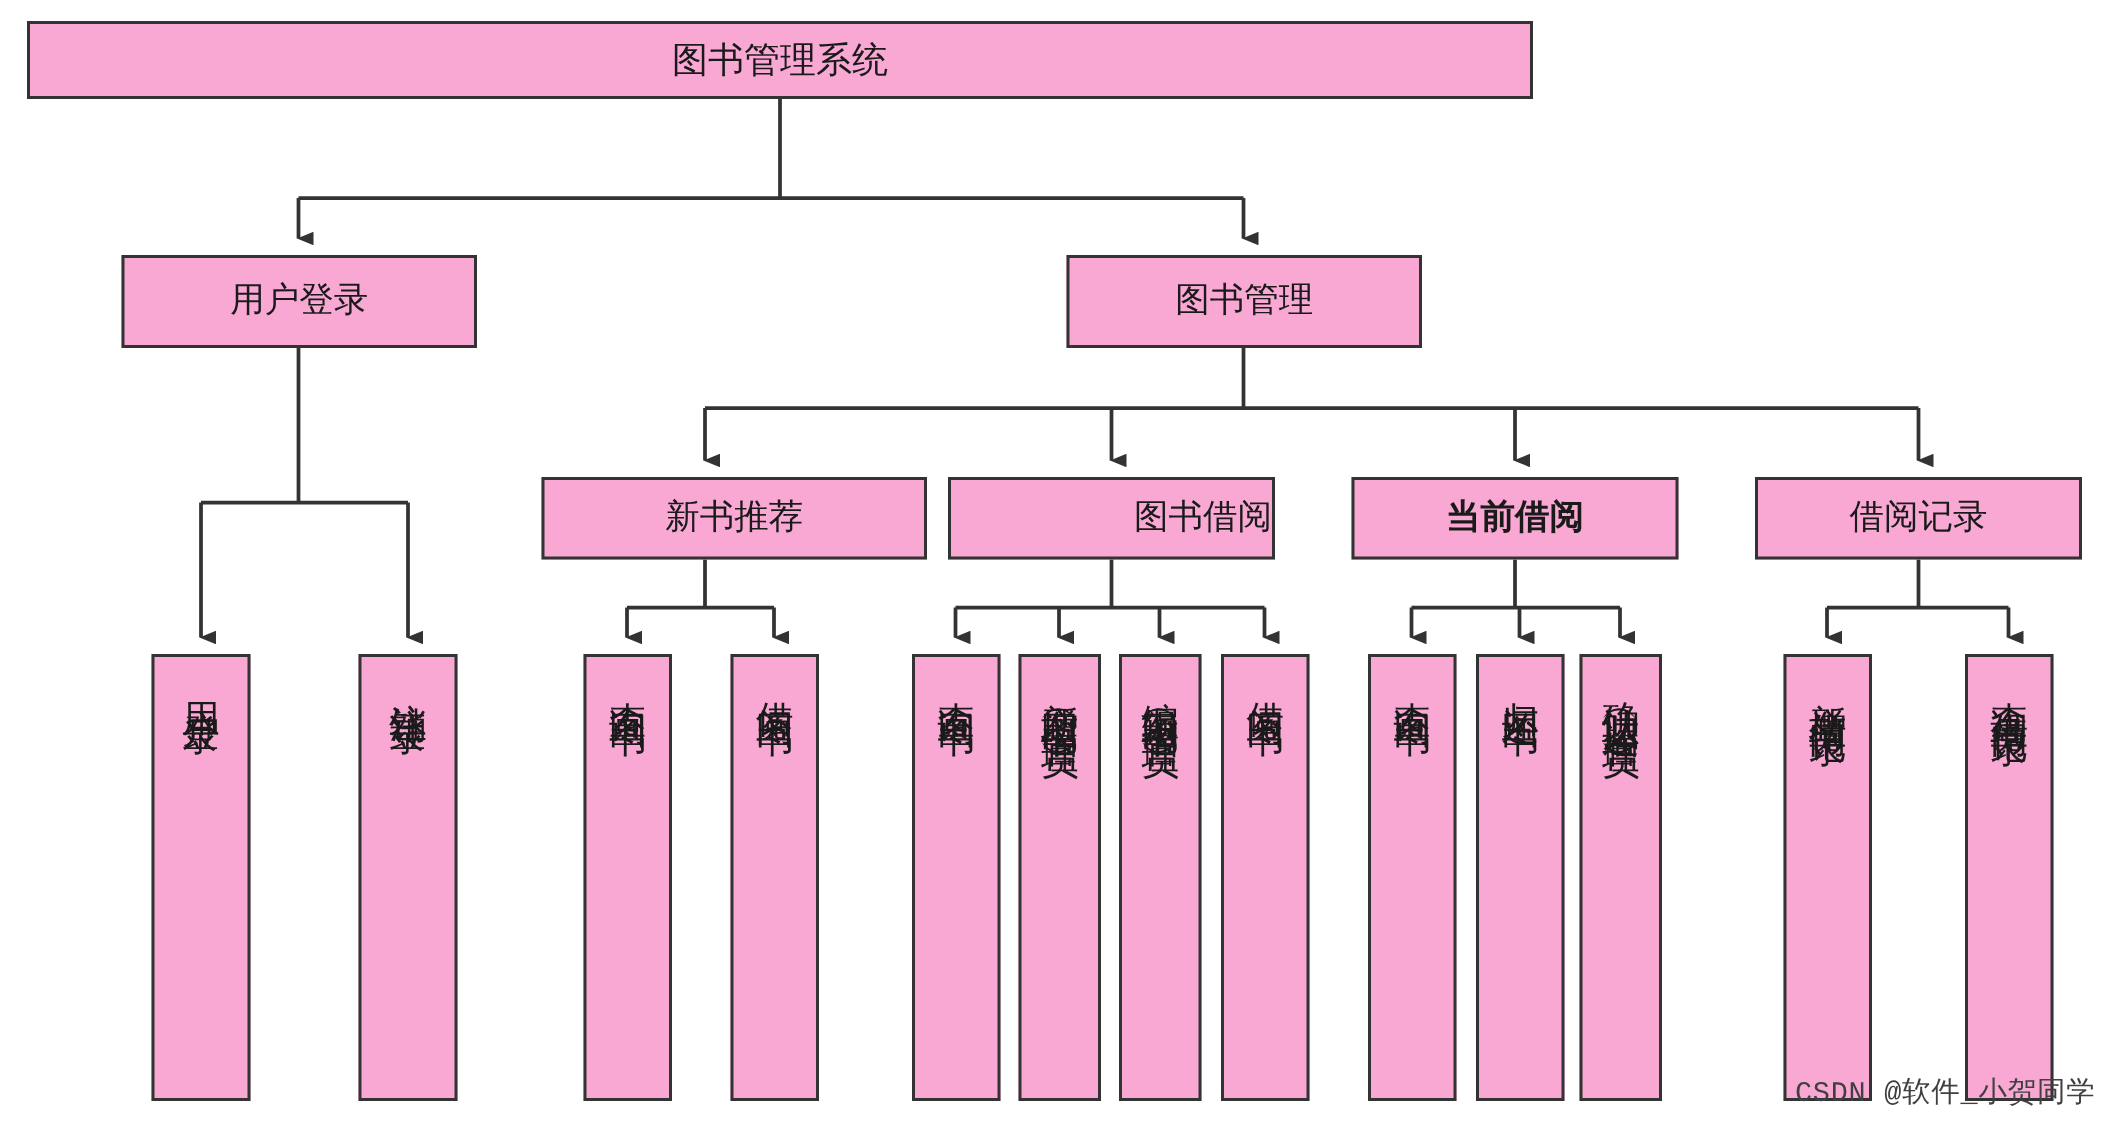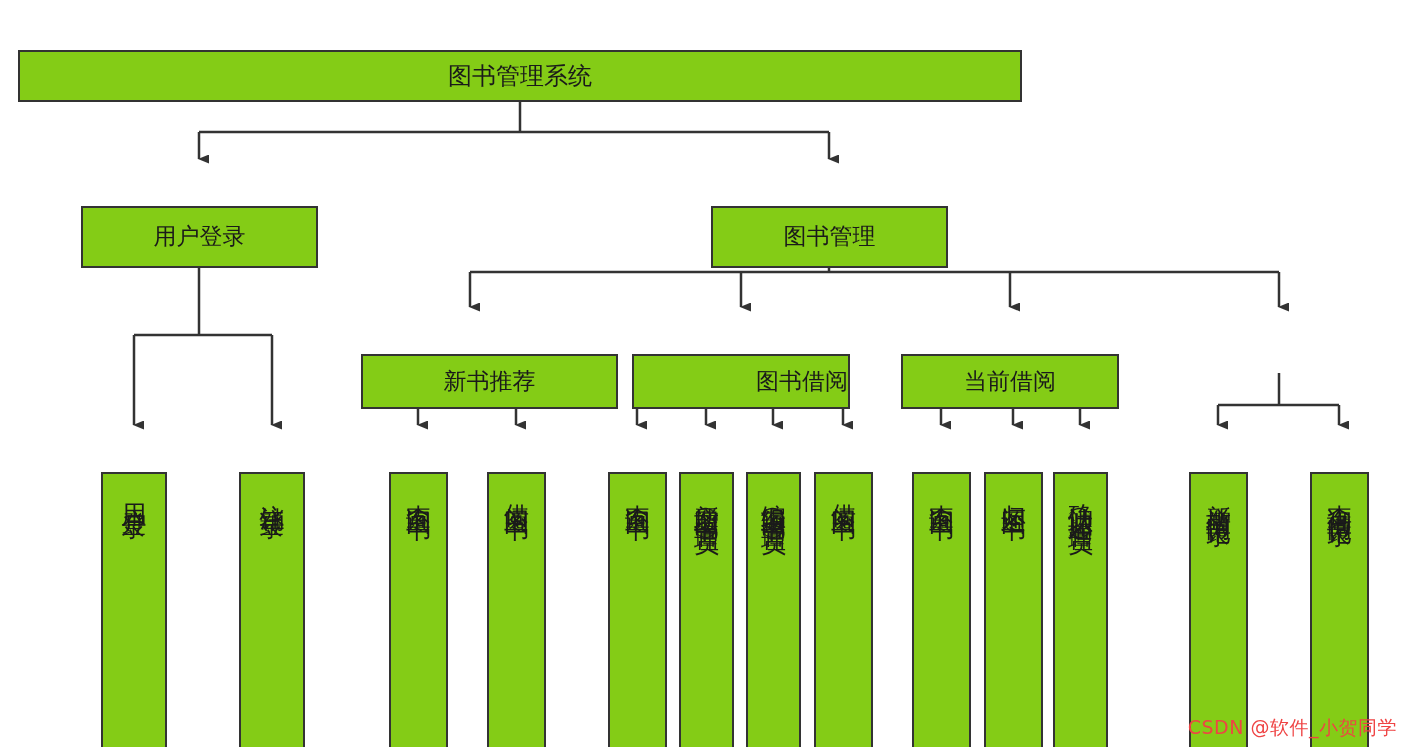--- a/index.html
+++ b/index.html
@@ -25,25 +25,24 @@
     left: 0;
     top: 0;
     width: 1405px;
     height: 747px;
     display: block;
   }
   .node-box {
     position: absolute;
     box-sizing: border-box;
     border: 2.5px solid #333333;
-    background: #84cc16;
+    background: #f9a8d4;
     display: flex;
     align-items: center;
     justify-content: center;
-    margin-top: 36px;
   }
   .node-label {
     color: #1a1a1a;
     text-align: center;
     line-height: 1.28;
     white-space: pre;
   }
   .h-node .node-label {
     font-size: 23px;
   }
@@ -61,24 +60,25 @@
     font-size: 25px;
     letter-spacing: 4px;
     line-height: 1;
     display: block;
   }
   .watermark {
     position: absolute;
     right: 8px;
     bottom: 6px;
     font-size: 19px;
-    color: #ef4444;
+    color: #404040;
     letter-spacing: 0.5px;
     white-space: nowrap;
     pointer-events: none;
+    font-family: Liberation Mono, monospace;
   }
 </style>
 </head>
 <body>
 
 <div id="diagram-root">
 
   <svg class="diagram-canvas" viewBox="0 0 1405 747" xmlns="http://www.w3.org/2000/svg">
     <defs>
       <marker id="arrowhead" markerWidth="9" markerHeight="11" refX="4.5" refY="10" orient="auto" markerUnits="userSpaceOnUse">
@@ -132,22 +132,25 @@
   <div class="node-box h-node" style="left: 711px; top: 170px; width: 237px; height: 62px;">
     <span class="node-label">图书管理</span>
   </div>
 
   <div class="node-box h-node" style="left: 361px; top: 318px; width: 257px; height: 55px;">
     <span class="node-label">新书推荐</span>
   </div>
   <div class="node-box h-node" style="left: 632px; top: 318px; width: 218px; height: 55px; justify-content: flex-end;">
     <span class="node-label">图书借阅</span>
   </div>
-  <div class="node-box h-node" style="left: 901px; top: 318px; width: 218px; height: 55px;">
+  <div class="node-box h-node" style="left: 901px; top: 318px; width: 218px; height: 55px; font-weight: bold;">
     <span class="node-label">当前借阅</span>
+  </div>
+  <div class="node-box h-node" style="left: 1170px; top: 318px; width: 218px; height: 55px;">
+    <span class="node-label">借阅记录</span>
   </div>
 
   <div class="node-box v-node" style="left: 101px; top: 436px; width: 66px; height: 298px;">
     <span class="node-label">用户登录</span>
   </div>
   <div class="node-box v-node" style="left: 239px; top: 436px; width: 66px; height: 298px;">
     <span class="node-label">注销登录</span>
   </div>
   <div class="node-box v-node" style="left: 389px; top: 436px; width: 59px; height: 298px;">
     <span class="node-label">查询图书</span>

